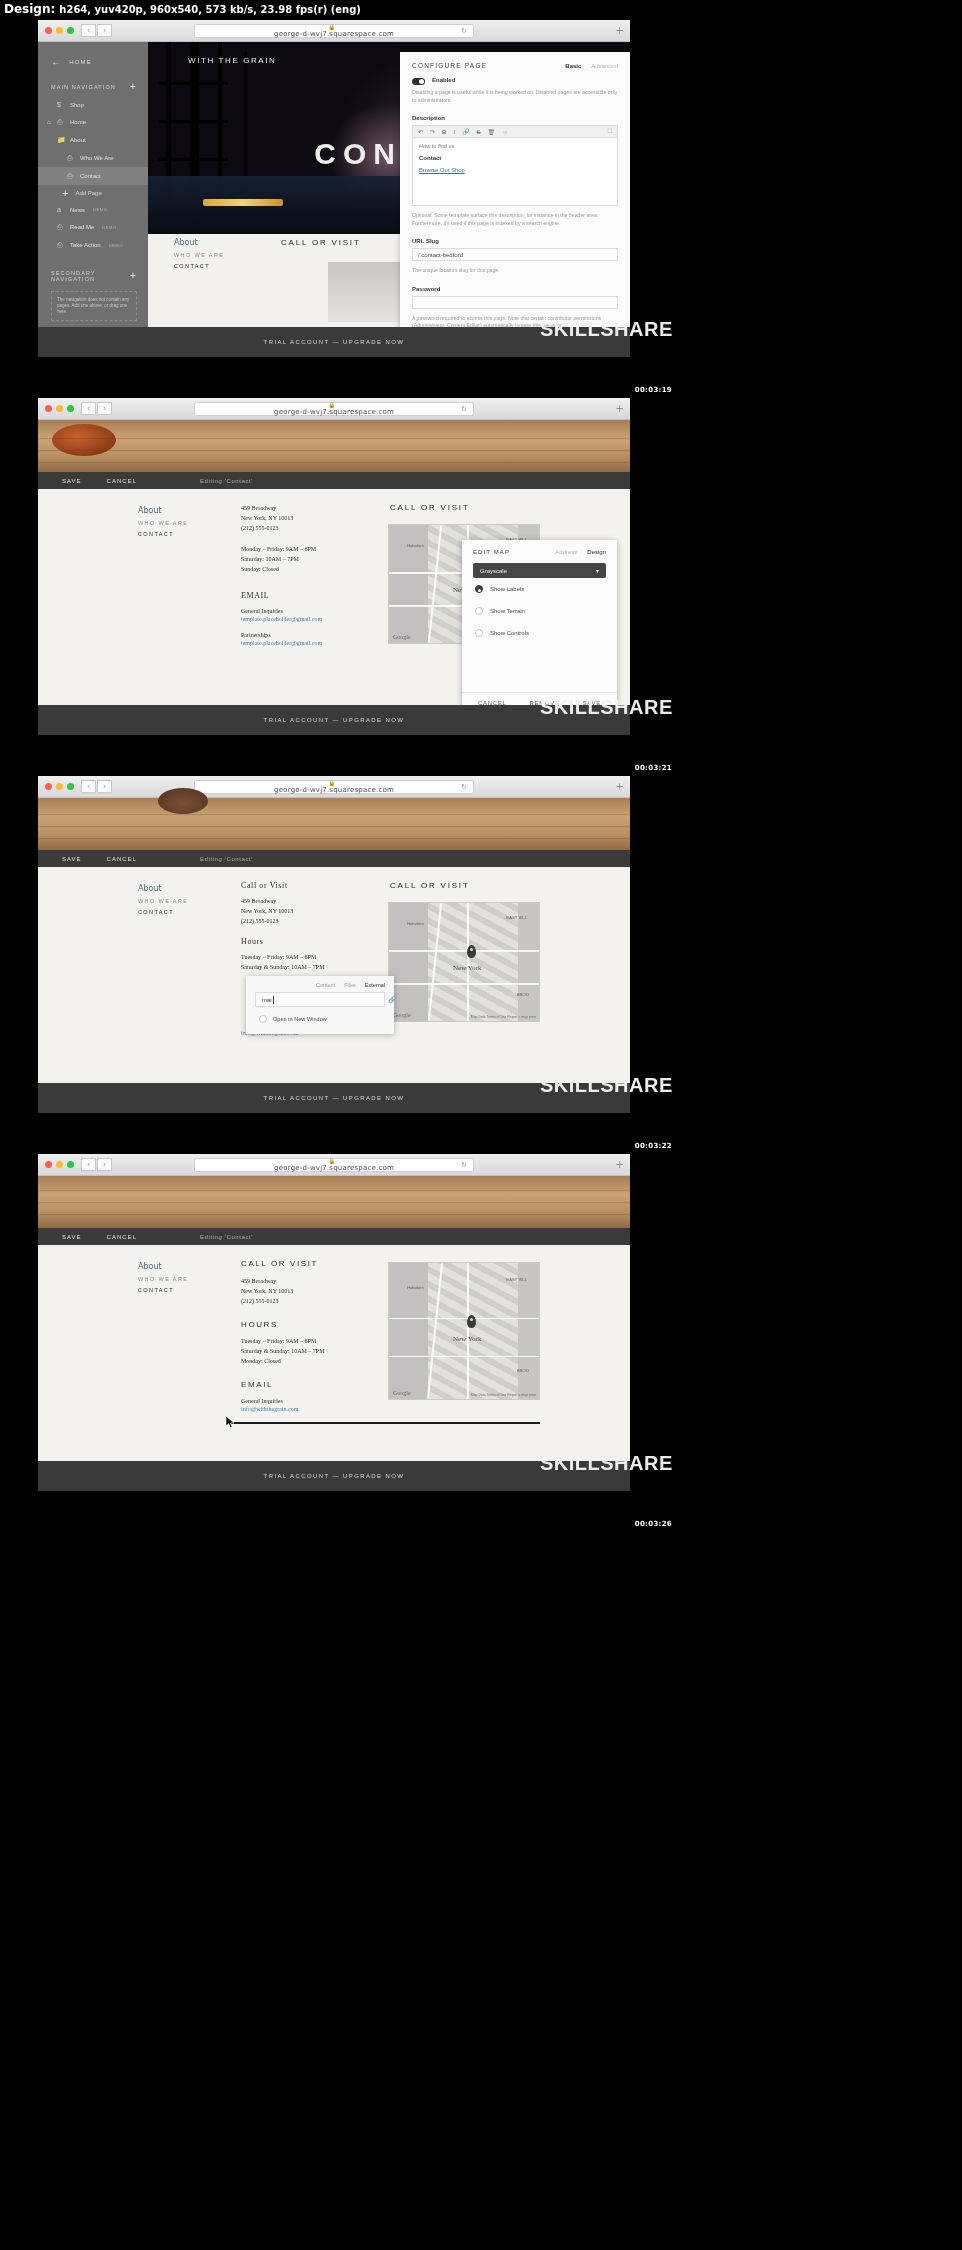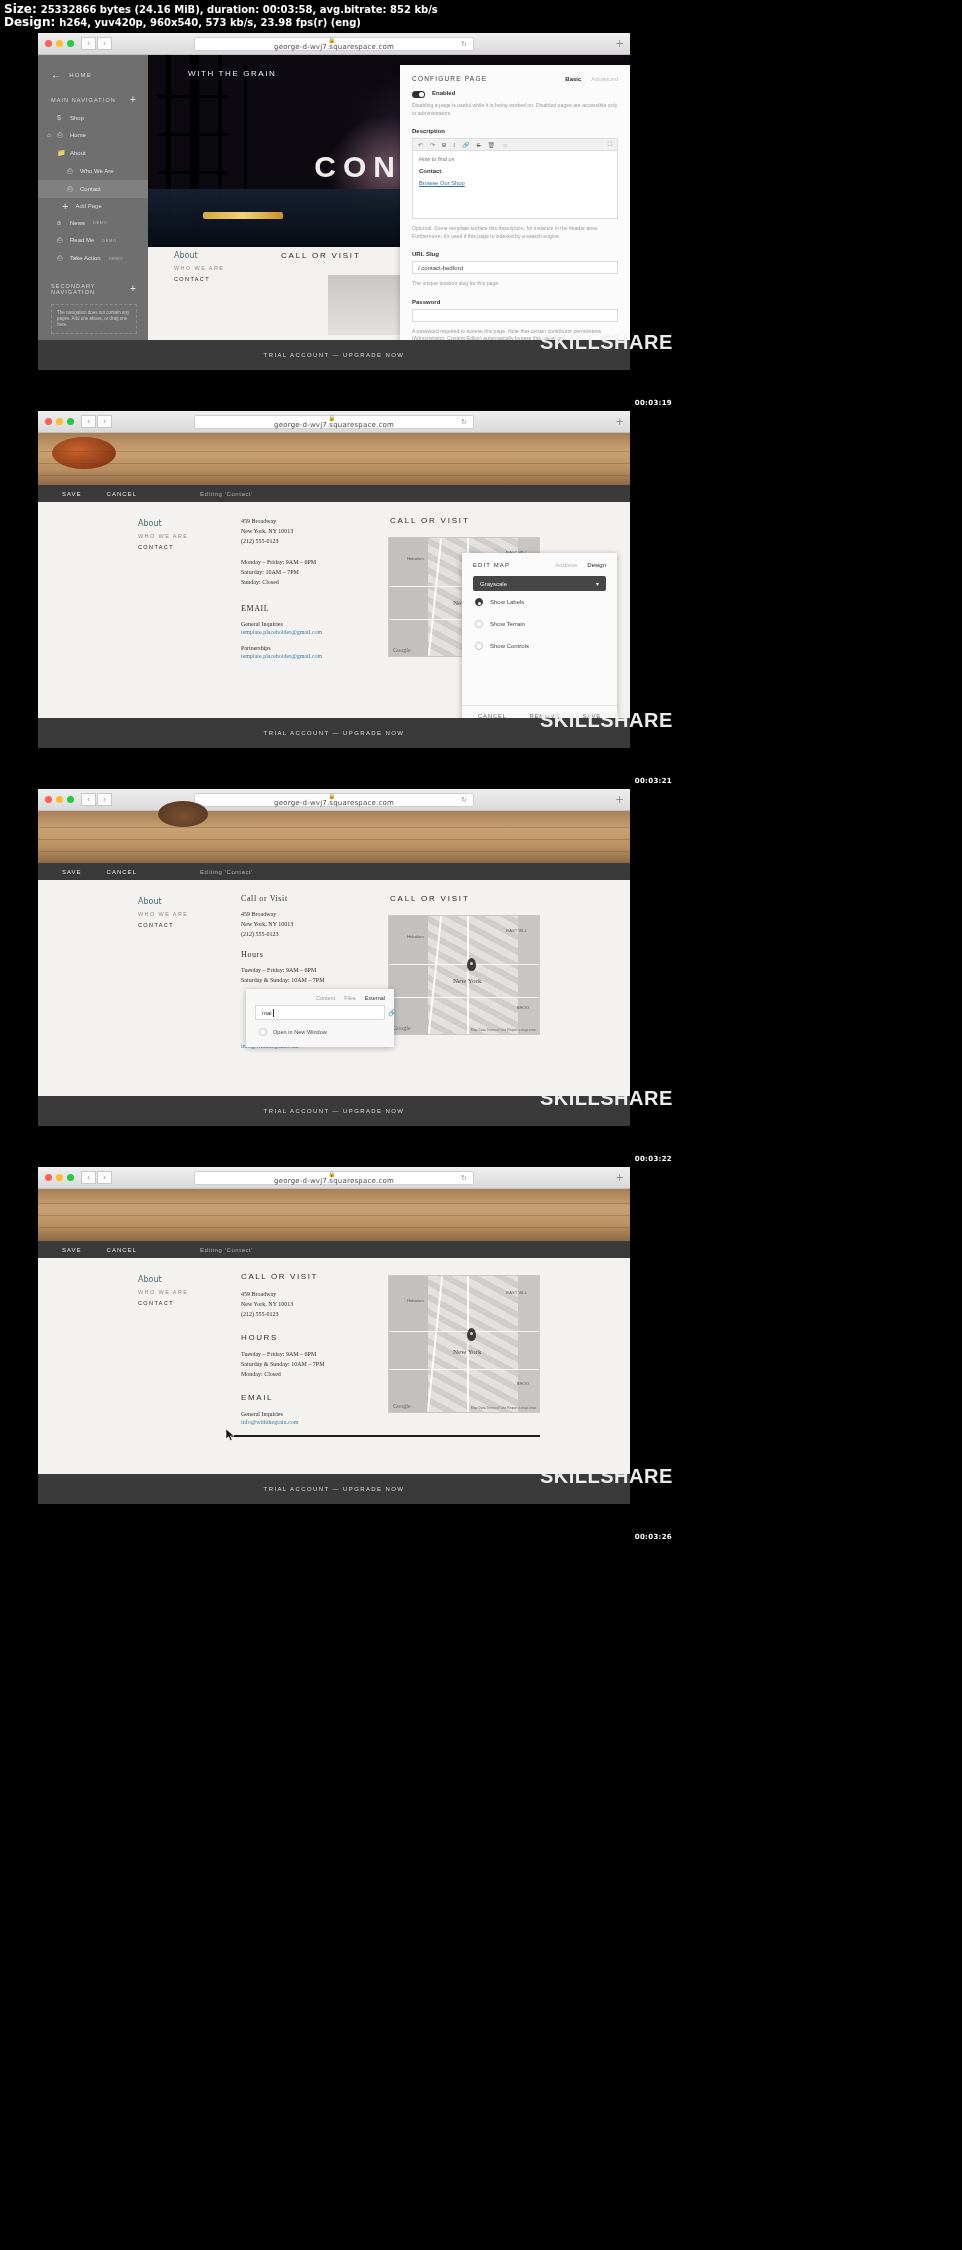--- a/index.html
+++ b/index.html
@@ -336,24 +336,20 @@
   }
 
   .cursor { position: absolute; width: 8px; height: 11px; }
   .cursor svg { display:block; }
   .underline-bar { position: absolute; height: 1.5px; background: #1d1d1d; }
 </style>
 </head>
 <body>
 
 <div class="meta">
-  <div class="meta-line">
-    <span class="k">Size:</span>
-    <span class="v">25332866 bytes (24.16 MiB), duration: 00:03:58, avg.bitrate: 852 kb/s</span>
-  </div>
   <div class="meta-line">
     <span class="k">Design:</span>
     <span class="v">h264, yuv420p, 960x540, 573 kb/s, 23.98 fps(r) (eng)</span>
   </div>
 </div>
 
 <div class="sheet">
 
   <div class="frame">
     <div class="frame-inner">

